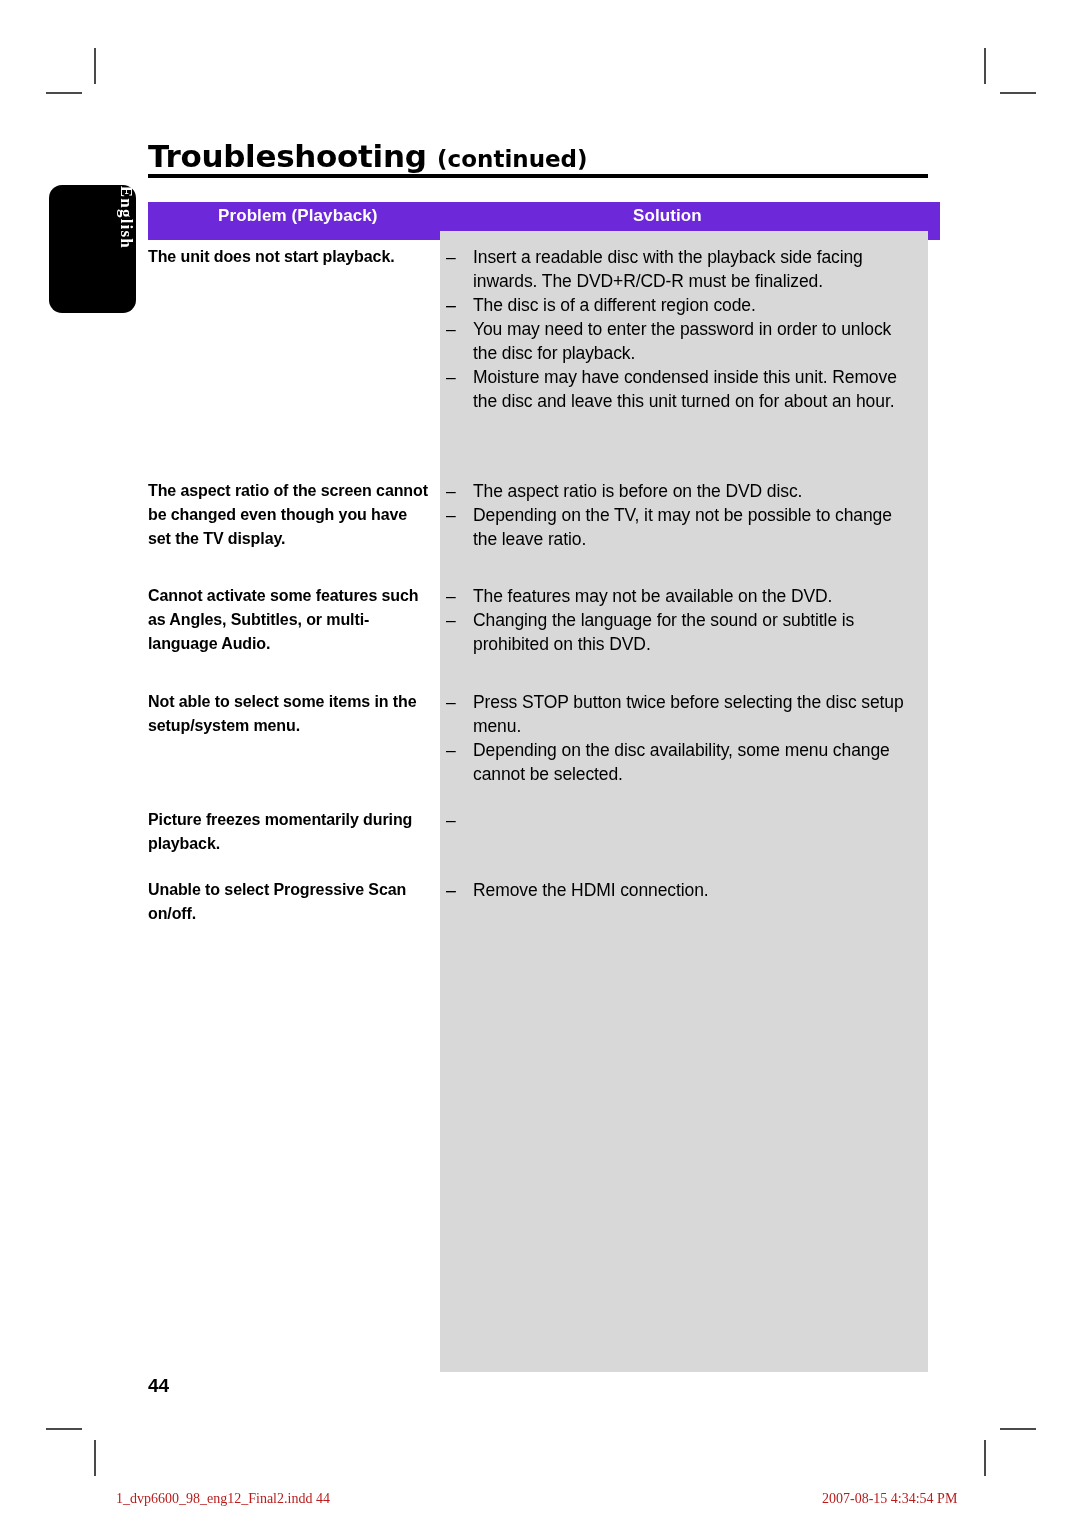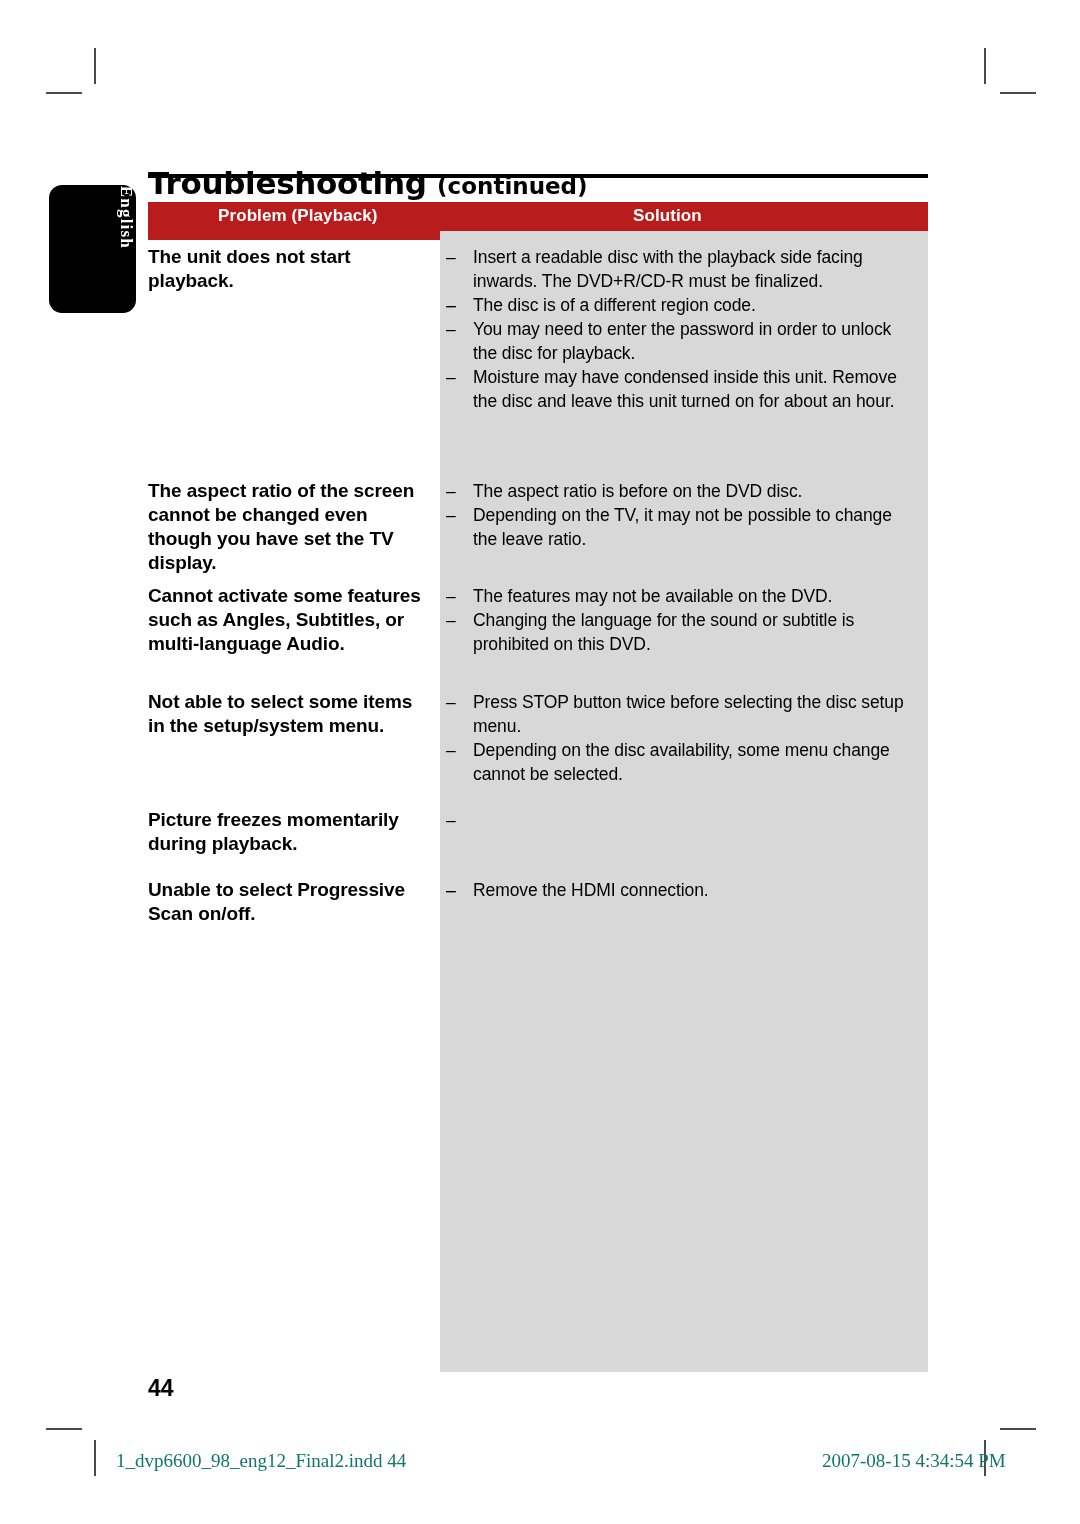--- a/index.html
+++ b/index.html
@@ -53,21 +53,21 @@
     font-size: 17px;
     font-weight: bold;
     letter-spacing: 1.2px;
     font-family: "Liberation Serif", serif;
   }
 
   
   .page-title {
     position: absolute;
     left: 148px;
-    top: 144px;
+    top: 117px;
     font-size: 31px;
     color: #000000;
     font-weight: bold;
     letter-spacing: -0.3px;
     font-family: "DejaVu Sans", sans-serif;
   }
   .page-title .cont {
     font-size: 23px;
     font-weight: bold;
     letter-spacing: 0;
@@ -81,21 +81,22 @@
     background: #000000;
   }
 
   
   .tbl-head {
     position: absolute;
     left: 148px;
     top: 202px;
     width: 780px;
     height: 38px;
-    background: #b91c1c;
+    background: #6d28d9;
+    padding-left: 12px;
   }
   .tbl-head-cell {
     position: absolute;
     top: 0;
     height: 28px;
     line-height: 28px;
     color: #ffffff;
     font-size: 17px;
     font-weight: bold;
     letter-spacing: 0.1px;
@@ -123,21 +124,21 @@
     position: absolute;
     left: 0;
     width: 780px;
   }
 
   .prob {
     position: absolute;
     left: 0;
     top: 0;
     width: 285px;
-    font-size: 19px;
+    font-size: 16px;
     font-weight: bold;
     line-height: 24px;
     color: #000000;
     letter-spacing: -0.1px;
   }
 
   .sol {
     position: absolute;
     left: 292px;
     top: 0;
@@ -156,29 +157,29 @@
     position: absolute;
     left: 6px;
     top: 0;
   }
 
   
   .page-num {
     position: absolute;
     left: 148px;
     top: 1375px;
-    font-size: 23px;
+    font-size: 19px;
     font-weight: bold;
     color: #000000;
   }
   .footer {
     position: absolute;
-    top: 1450px;
-    font-size: 19px;
-    color: #0f766e;
+    top: 1491px;
+    font-size: 14px;
+    color: #b91c1c;
     font-family: "Liberation Serif", serif;
     white-space: nowrap;
   }
   .footer-left  { left: 116px; }
   .footer-right { left: 822px; }
 </style>
 </head>
 <body>
 
 <div class="crop v crop-tl-v"></div>

